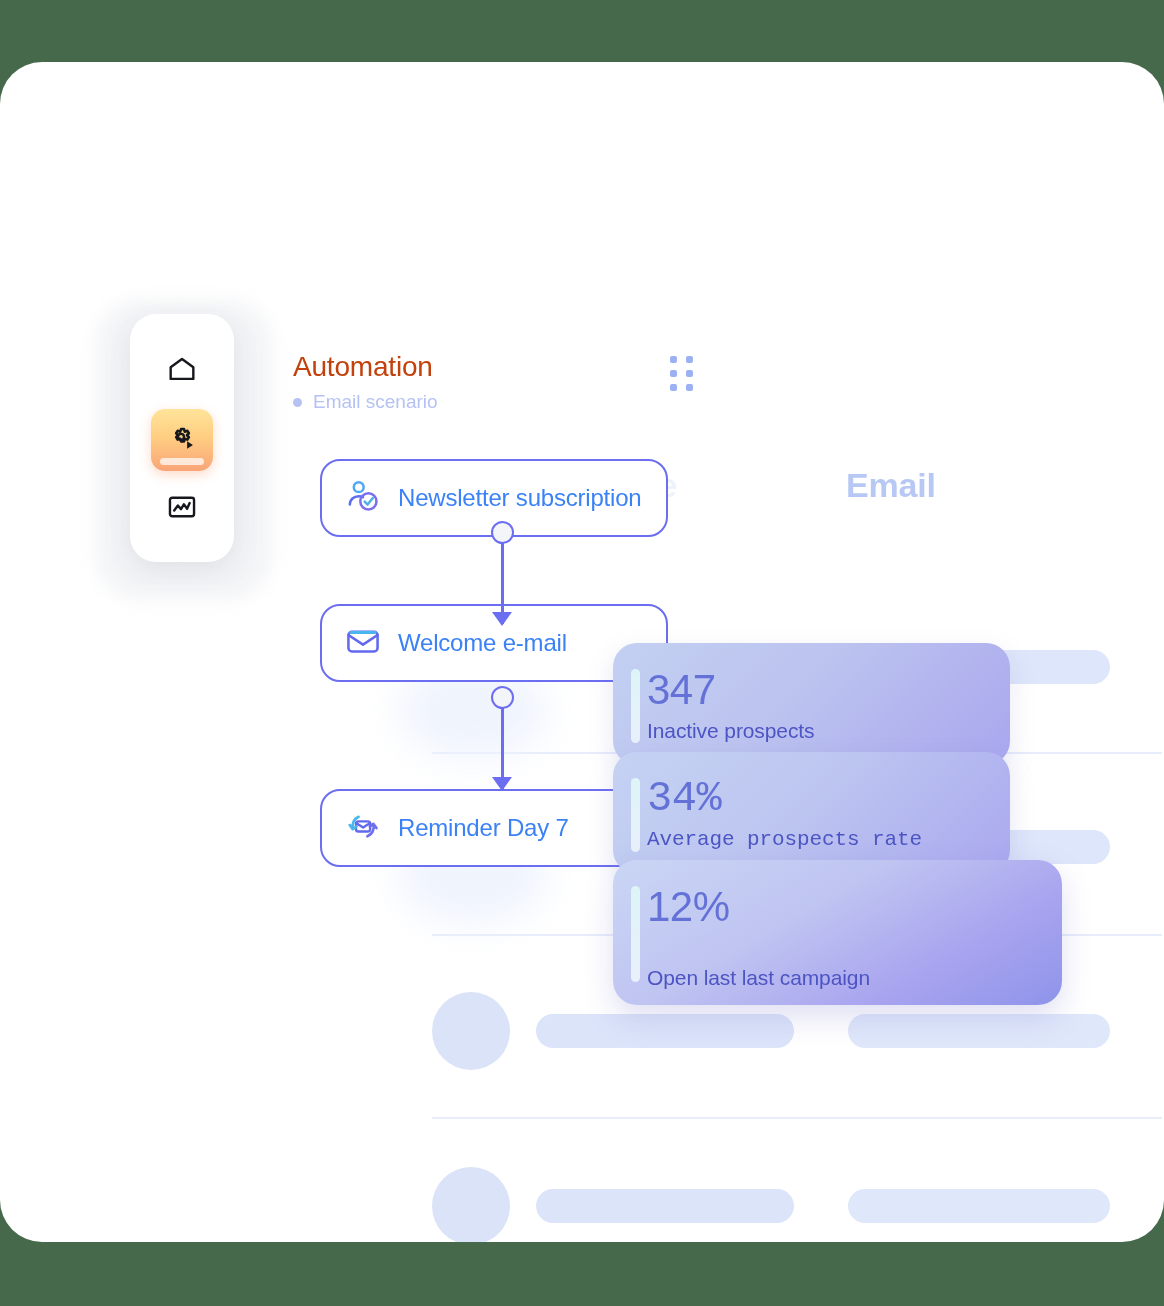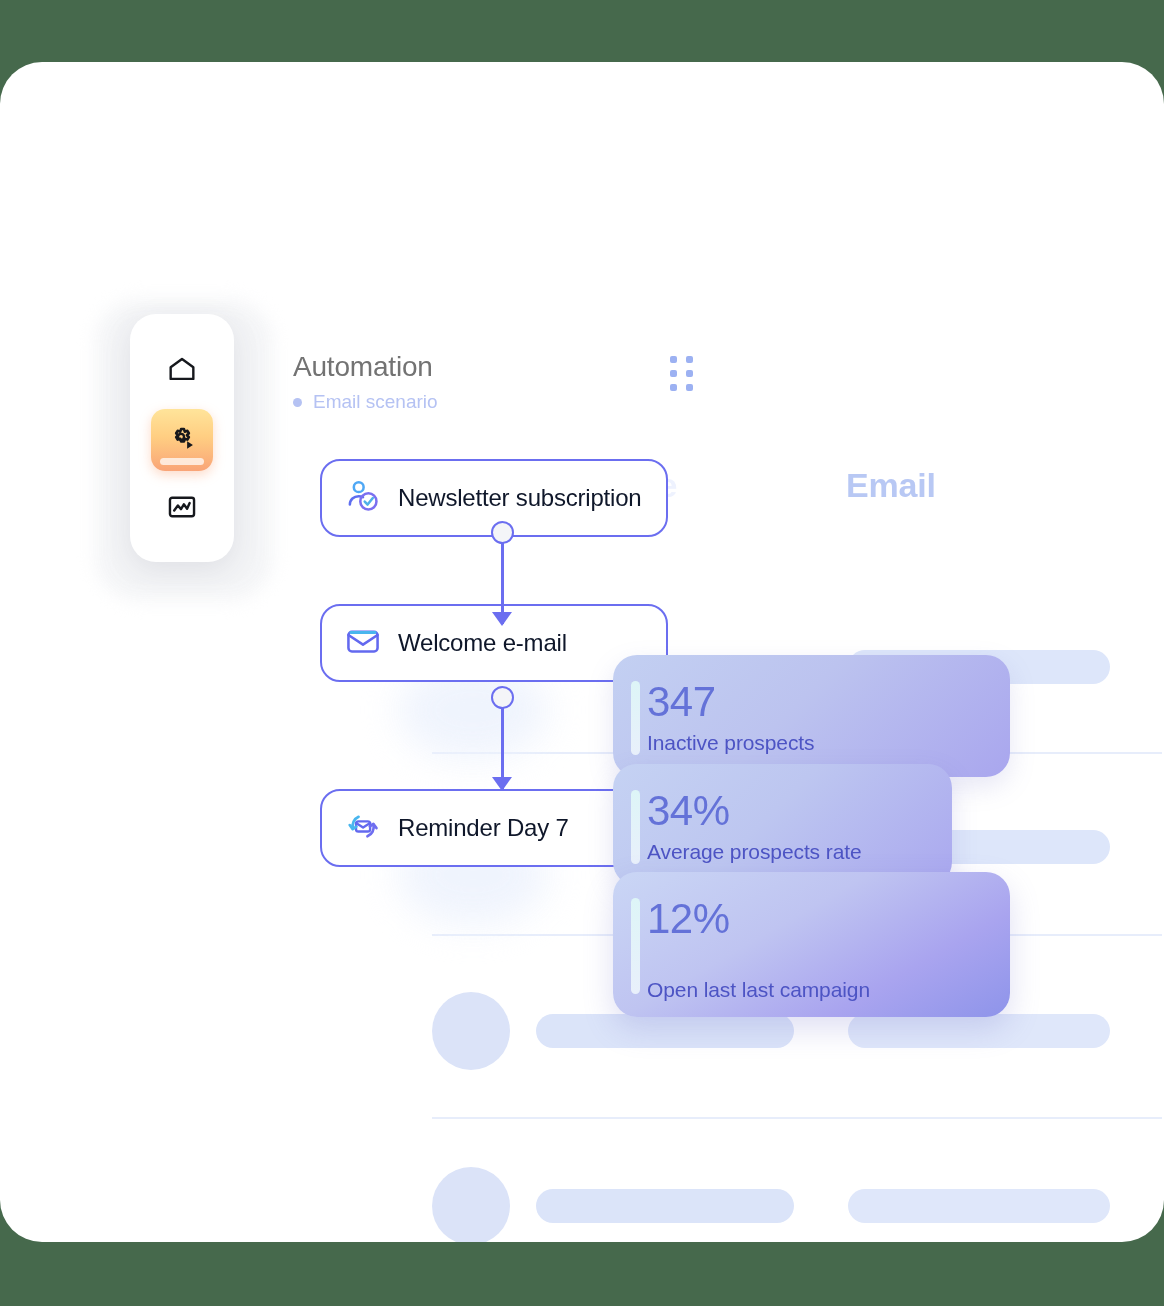--- a/index.html
+++ b/index.html
@@ -149,21 +149,21 @@
 
   
   .automation-head {
     position: absolute;
     left: 293px;
     top: 288px;
     width: 420px;
   }
   .automation-title {
     font-size: 28px;
-    color: #737373;
+    color: #c2410c;
     letter-spacing: -0.2px;
     line-height: 34px;
   }
   .automation-sub {
     margin-top: 6px;
     font-size: 19px;
     color: #b5c2f3;
     display: flex;
     align-items: center;
     gap: 11px;
@@ -205,21 +205,21 @@
     border: 2.5px solid #6b6ef0;
     border-radius: 20px;
     background: #ffffff;
     display: flex;
     align-items: center;
     padding-left: 22px;
     gap: 16px;
   }
   .flow-node .node-label {
     font-size: 24px;
-    color: #0f172a;
+    color: #3b82f6;
     letter-spacing: -0.2px;
     white-space: nowrap;
   }
   .node-1 { top: 397px; }
   .node-2 { top: 542px; }
   .node-3 { top: 727px; }
 
   .node-glow {
     position: absolute;
     width: 150px;
@@ -266,21 +266,20 @@
   }
   .conn-arrow.a1 { top: 550px; }
   .conn-arrow.a2 { top: 715px; }
 
   
   .stat-card {
     position: absolute;
     border-radius: 24px;
     overflow: hidden;
     padding: 22px 0 0 34px;
-    margin-top: 12px;
   }
   .stat-accent {
     position: absolute;
     left: 18px;
     width: 9px;
     border-radius: 6px;
     background: linear-gradient(180deg, #ddf5f7 0%, #e9f0fb 100%);
   }
   .stat-value {
     font-size: 42px;
@@ -302,32 +301,33 @@
     height: 122px;
     background: linear-gradient(135deg, #c3d0f2 0%, #bcc3ef 45%, #a9a6ee 100%);
     box-shadow: 0 10px 26px rgba(120,120,200,0.18);
   }
   .card-a .stat-accent { top: 26px; height: 74px; }
   .card-a .stat-value { margin-bottom: 2px; }
 
   .card-b {
     left: 613px;
     top: 690px;
-    width: 339px;
+    width: 397px;
     height: 122px;
     background: linear-gradient(135deg, #c5d2f3 0%, #bdc6f0 45%, #aaa8ef 100%);
     box-shadow: 0 10px 26px rgba(120,120,200,0.20);
+    font-family: Liberation Mono, monospace;
   }
   .card-b .stat-accent { top: 26px; height: 74px; }
   .card-b .stat-value { margin-bottom: 2px; }
 
   .card-c {
     left: 613px;
     top: 798px;
-    width: 397px;
+    width: 449px;
     height: 145px;
     background: linear-gradient(150deg, #cad6f5 0%, #bfc4f1 40%, #a9a4ef 72%, #8e94ea 100%);
     box-shadow: 0 12px 30px rgba(110,110,200,0.22);
   }
   .card-c .stat-accent { top: 26px; height: 96px; }
   .card-c .stat-value { margin-bottom: 32px; }
 </style>
 </head>
 <body>
 

